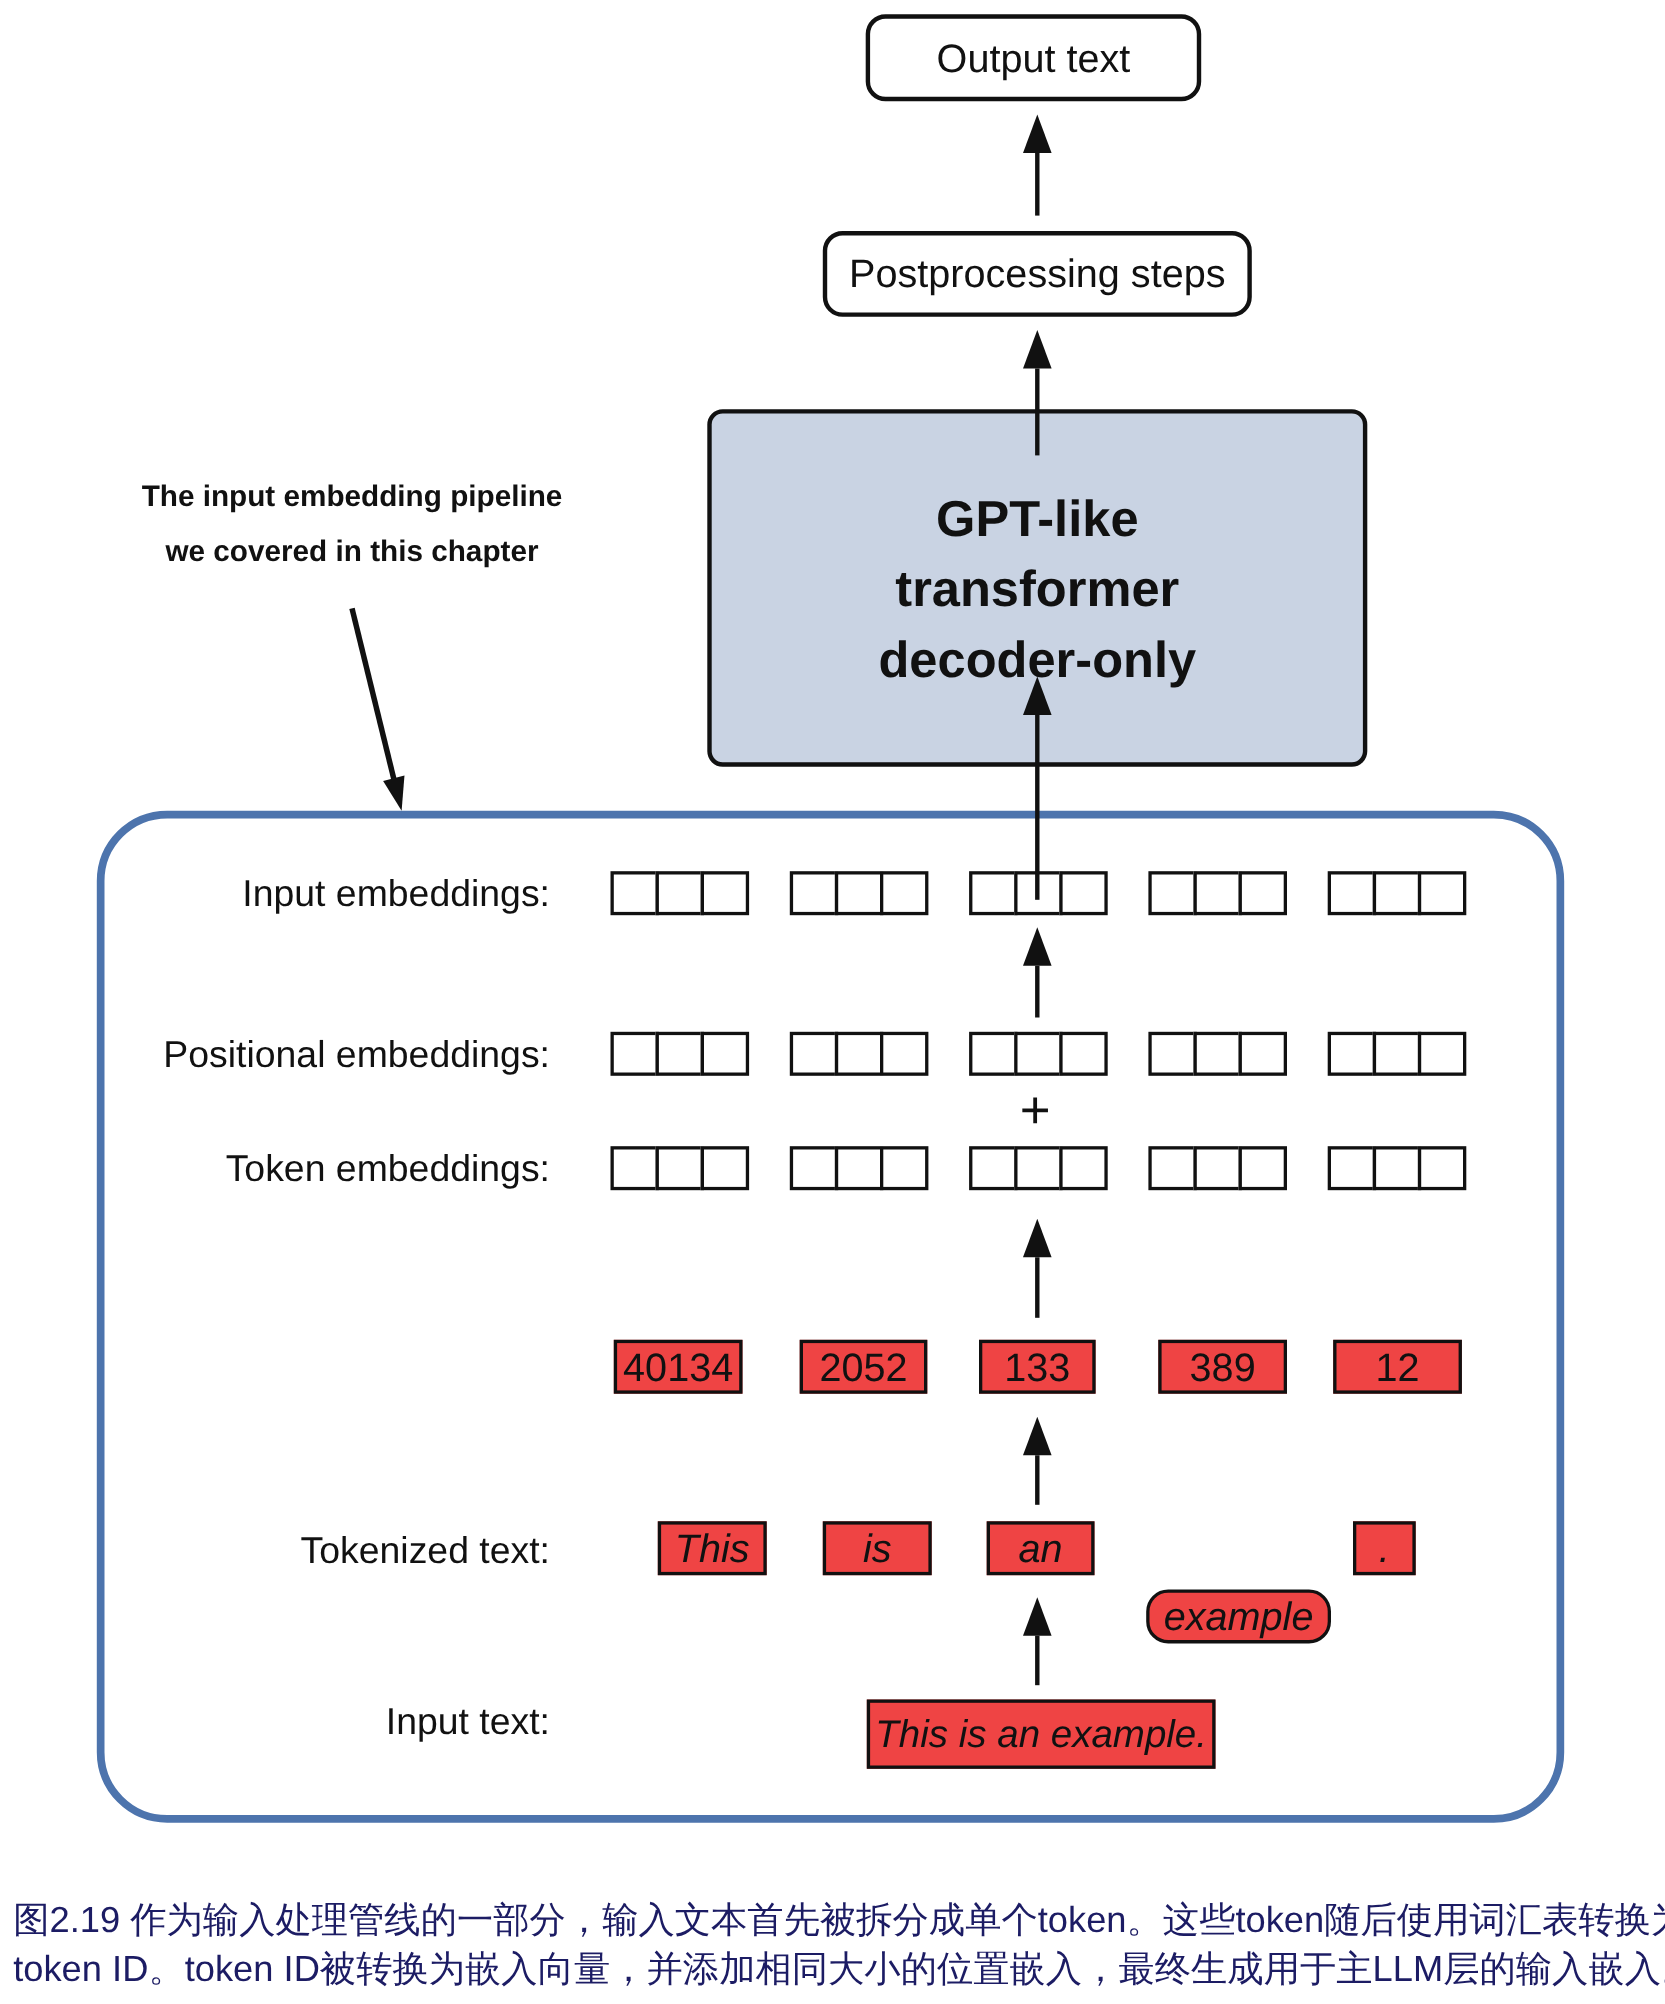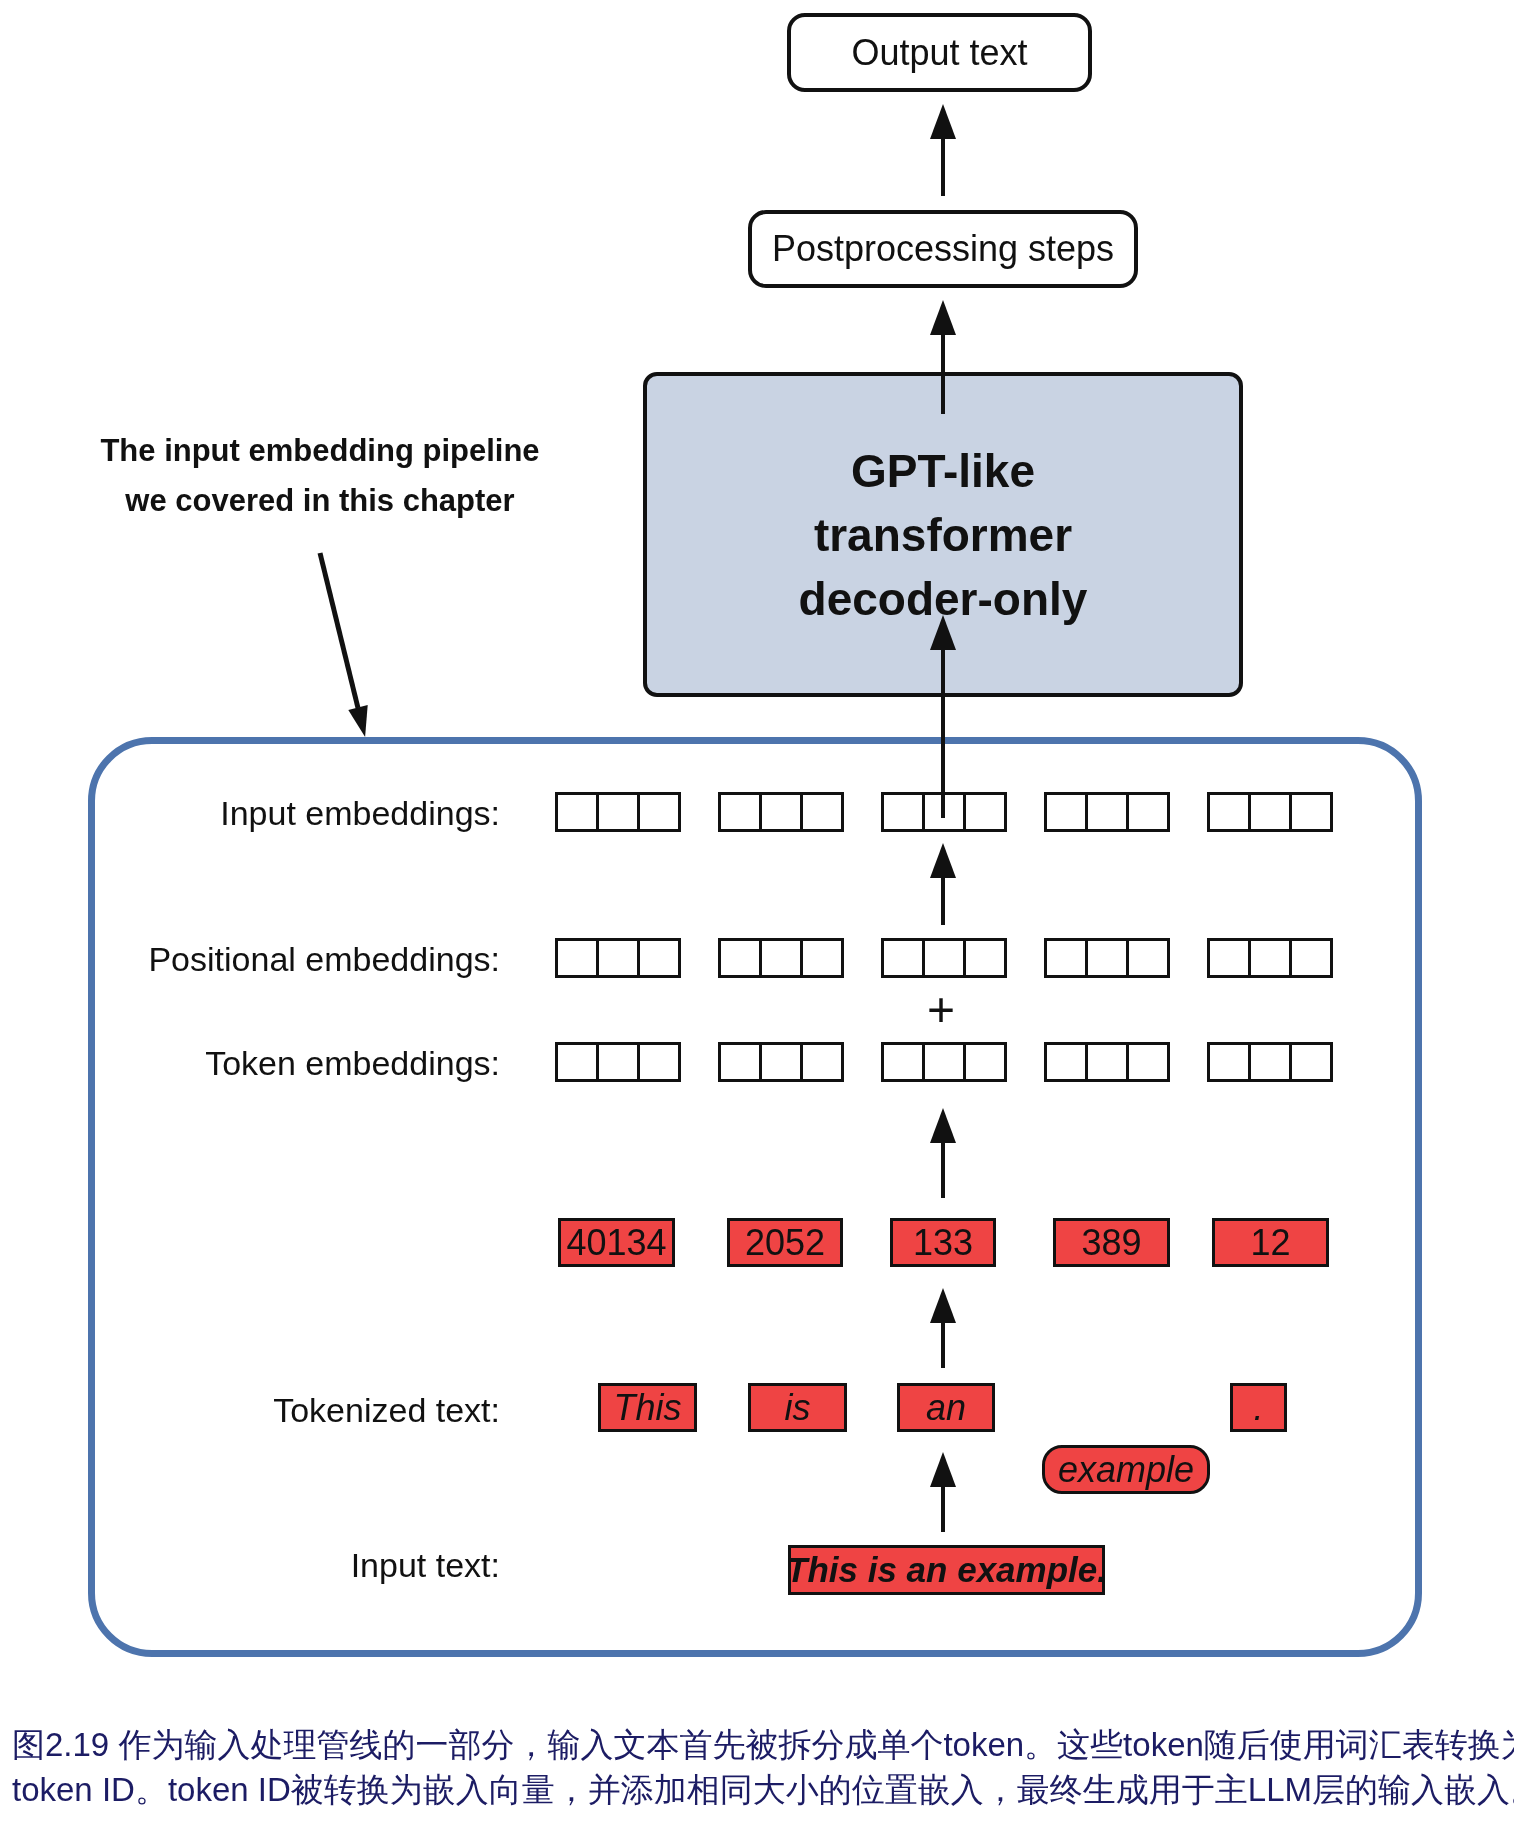--- a/index.html
+++ b/index.html
@@ -41,21 +41,21 @@
   
   .databox{
     position:absolute;box-sizing:border-box;border:3px solid #111;height:49px;background:#ef4444;
     display:flex;align-items:center;justify-content:center;font-size:36px;white-space:nowrap;
   }
   .italic{font-style:italic;}
   .plus{position:absolute;font-size:48px;z-index:2;}
   
   .annotation{
     position:absolute;left:70px;top:426px;width:500px;text-align:center;
-    font-weight:bold;font-size:31px;line-height:50px;letter-spacing:0px;
+    font-weight:bold;font-size:27px;line-height:50px;letter-spacing:0px;
   }
   .caption{
     position:absolute;left:12px;top:1722px;width:1494px;
     font-size:33px;line-height:45px;white-space:nowrap;
   }
 </style>
 </head>
 <body>
 
 <div id="canvas">
@@ -211,20 +211,20 @@
   <div class="databox italic" style="left:897px;top:1383px;width:98px;">an</div>
   <div class="databox italic" style="left:1042px;top:1445px;width:168px;border-radius:20px;">example</div>
   <div class="databox italic" style="left:1230px;top:1383px;width:57px;">.</div>
 
   <div class="varrow" style="left:930px;top:1452px;">
     <div class="head"></div>
     <div class="line" style="height:45px;"></div>
   </div>
 
   <div class="rowlabel" style="top:1546px;">Input text:</div>
-  <div class="databox italic" style="left:788px;top:1545px;width:317px;height:50px;font-size:35px;font-weight:bold;">This is an example.</div>
+  <div class="databox italic" style="left:788px;top:1545px;width:317px;height:63px;font-size:35px;">This is an example.</div>
 
   <div class="caption" style="color: rgb(28, 28, 100);">
     <div>图2.19 作为输入处理管线的一部分，输入文本首先被拆分成单个token。这些token随后使用词汇表转换为</div>
     <div>token ID。token ID被转换为嵌入向量，并添加相同大小的位置嵌入，最终生成用于主LLM层的输入嵌入。</div>
   </div>
 
 </div>
 
 </body></html>

